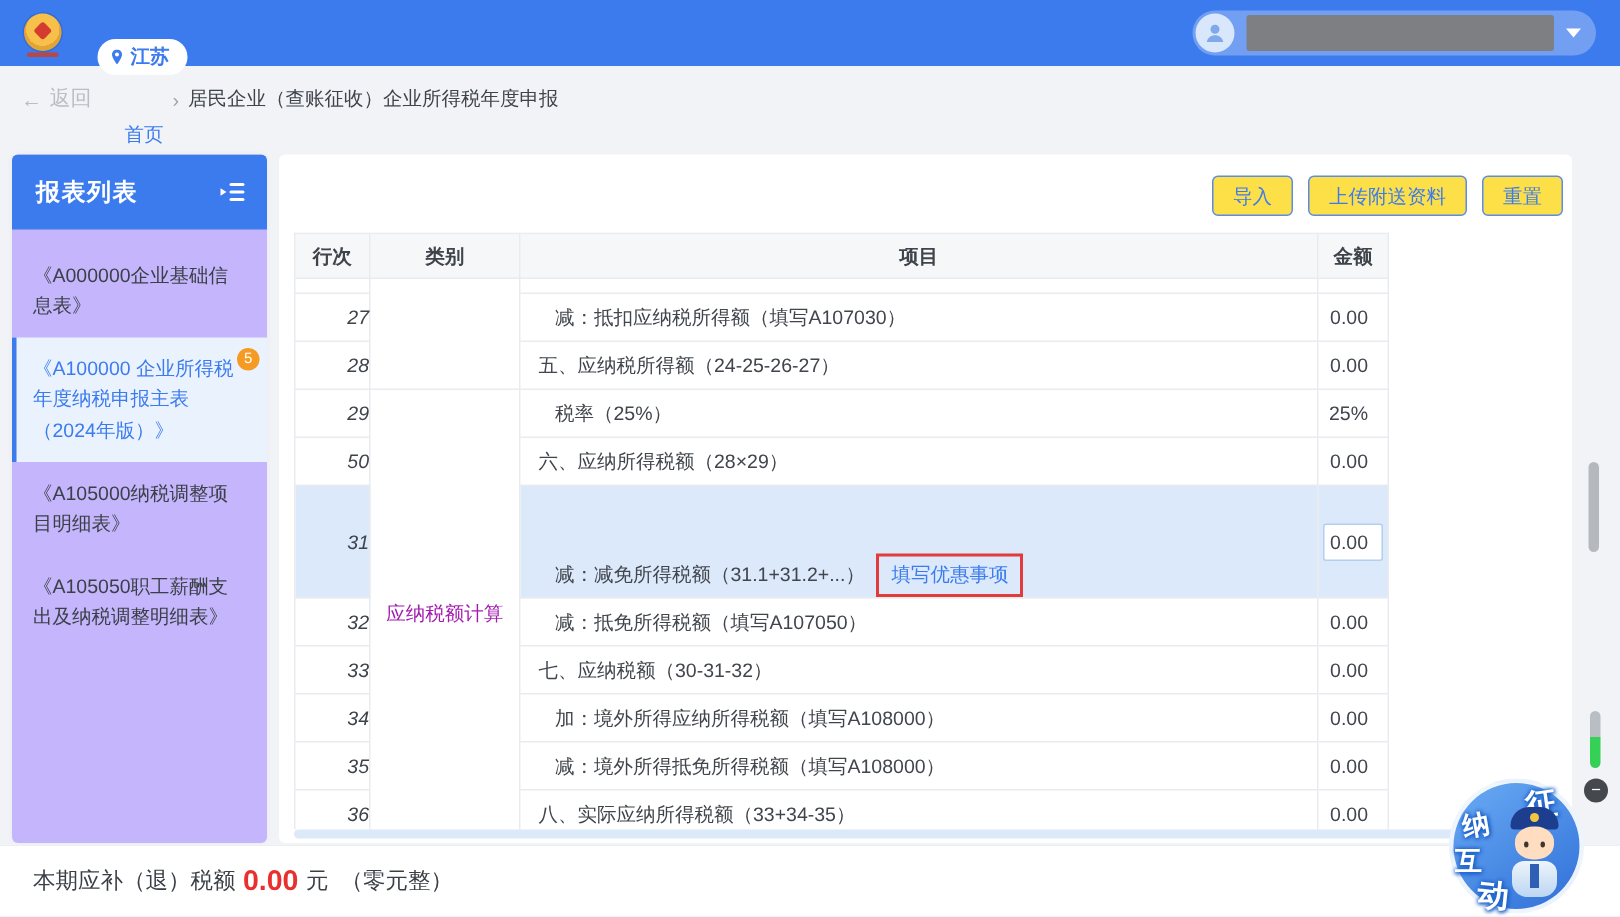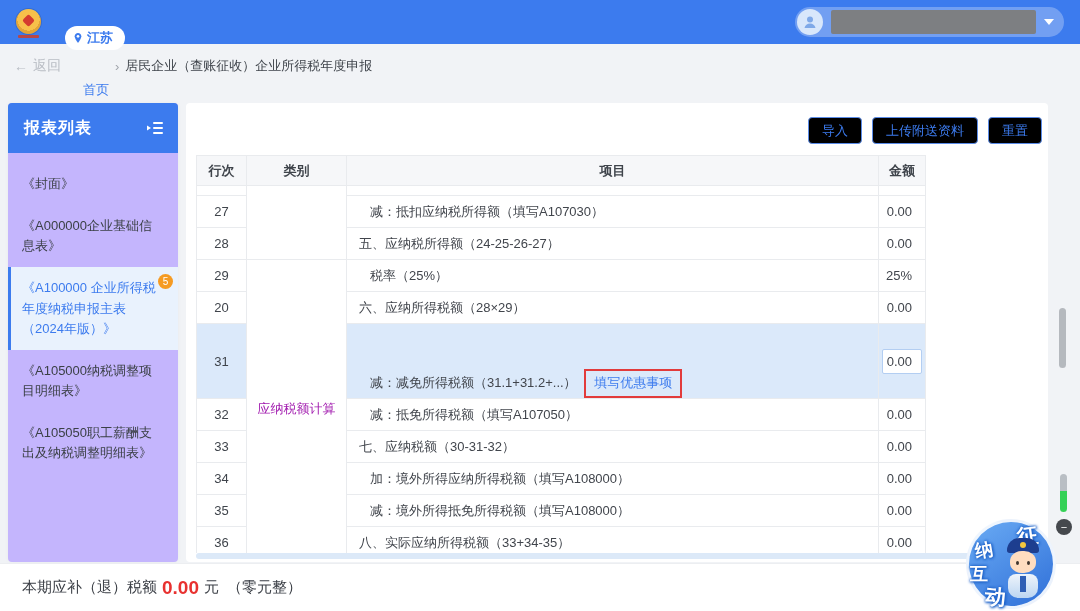--- a/index.html
+++ b/index.html
@@ -34,29 +34,29 @@
   .sidebar-hd .ttl { font-size:16px; font-weight:bold; letter-spacing:1px; }
   .collapse-ic { cursor:pointer; display:block; }
   .side-list { padding:10px 0 0 0; }
   .side-item { position:relative; padding:11px 14px; font-size:13px; line-height:1.55; color:#3b4046; cursor:pointer; }
   .side-item.active { background:#e9f2fd; color:#3c7bee; border-left:3px solid #3c7bee; padding-left:11px; }
   .badge-5 { position:absolute; top:7px; right:5px; width:15px; height:15px; border-radius:50%; background:#f59b23; color:#fff; font-size:10px; display:flex; align-items:center; justify-content:center; }
 
   
   .main-panel { position:absolute; left:186px; top:103px; width:862px; height:459px; background:#fff; border-radius:4px; }
   .toolbar { position:absolute; top:14px; right:6px; display:flex; gap:10px; }
-  .tbtn { height:27px; padding:0 13px; background:#000000; border:1px solid #5b8ce8; color:#3c7bee; font-size:13px; border-radius:4px; cursor:pointer; font-family:inherit; }
+  .tbtn { height:27px; padding:0 13px; background:#fde047; border:1px solid #5b8ce8; color:#3c7bee; font-size:13px; border-radius:4px; cursor:pointer; font-family:inherit; }
 
   .tbl-wrap { position:absolute; left:10px; top:52px; width:844px; height:398px; overflow:hidden; }
   table.rpt { width:730px; border-collapse:collapse; table-layout:fixed; font-size:13px; color:#41454c; }
   .rpt th, .rpt td { border:1px solid #e9ebee; }
   .rpt th { height:30px; background:#f6f7f9; font-weight:bold; font-size:13px; color:#3f444b; }
   .rpt td { height:32px; background:#fff; }
   .rpt tr.sliver td { height:10px; }
-  .col-line { text-align:center; color:#3f444b; }
+  .col-line { text-align:right; color:#3f444b;font-style:italic; }
   .col-item { text-align:left; padding-left:12px; }
   .ind2 { padding-left:23px; }
   .col-amt { text-align:right; padding-right:13px; }
   .cat-cell { text-align:center; color:#a21caf; }
   tr.hl td { background:#dbe9fa; }
   .item-link { color:#3c7bee; cursor:pointer; }
   .red-box { display:inline-block; border:2px solid #e23b3b; padding:3px 8px 4px 8px; margin-left:4px;margin-top:45px; }
   .amt-input { width:calc(100% - 6px); height:25px; margin:0 3px; border:1px solid #b3cef2; border-radius:2px; background:#fff; text-align:right; padding-right:9px; font-size:13px; color:#41454c; font-family:inherit; display:block; }
   .h-scroll { position:absolute; left:10px; bottom:3px; width:844px; height:6px; background:#dce9f8; border-radius:3px; }
 
@@ -128,21 +128,20 @@
     <div class="sidebar-hd">
       <span class="ttl">报表列表</span>
       <svg class="collapse-ic" width="18" height="14" viewBox="0 0 18 14">
         <path d="M5 7L1 4.5v5z" fill="#fff"></path>
         <rect x="7" y="1" width="10" height="2" rx="1" fill="#fff"></rect>
         <rect x="7" y="6" width="10" height="2" rx="1" fill="#fff"></rect>
         <rect x="7" y="11" width="10" height="2" rx="1" fill="#fff"></rect>
       </svg>
     </div>
     <div class="side-list">
-      <div class="side-item"><span>《封面》</span></div>
       <div class="side-item"><span>《A000000企业基础信息表》</span></div>
       <div class="side-item active">
         <span>《A100000 企业所得税年度纳税申报主表（2024年版）》</span>
         <span class="badge-5">5</span>
       </div>
       <div class="side-item"><span>《A105000纳税调整项目明细表》</span></div>
       <div class="side-item"><span>《A105050职工薪酬支出及纳税调整明细表》</span></div>
       <div class="side-item"></div>
     </div>
   </div>
@@ -187,21 +186,21 @@
             <td class="col-item">五、应纳税所得额（24-25-26-27）</td>
             <td class="col-amt">0.00</td>
           </tr>
           <tr>
             <td class="col-line">29</td>
             <td rowspan="8" class="cat-cell">应纳税额计算</td>
             <td class="col-item ind2">税率（25%）</td>
             <td class="col-amt">25%</td>
           </tr>
           <tr>
-            <td class="col-line">20</td>
+            <td class="col-line">50</td>
             <td class="col-item">六、应纳所得税额（28×29）</td>
             <td class="col-amt">0.00</td>
           </tr>
           <tr class="hl">
             <td class="col-line">31</td>
             <td class="col-item ind2">
               <span>减：减免所得税额（31.1+31.2+...）</span>
               <span class="red-box">
                 <span class="item-link">填写优惠事项</span>
               </span>

